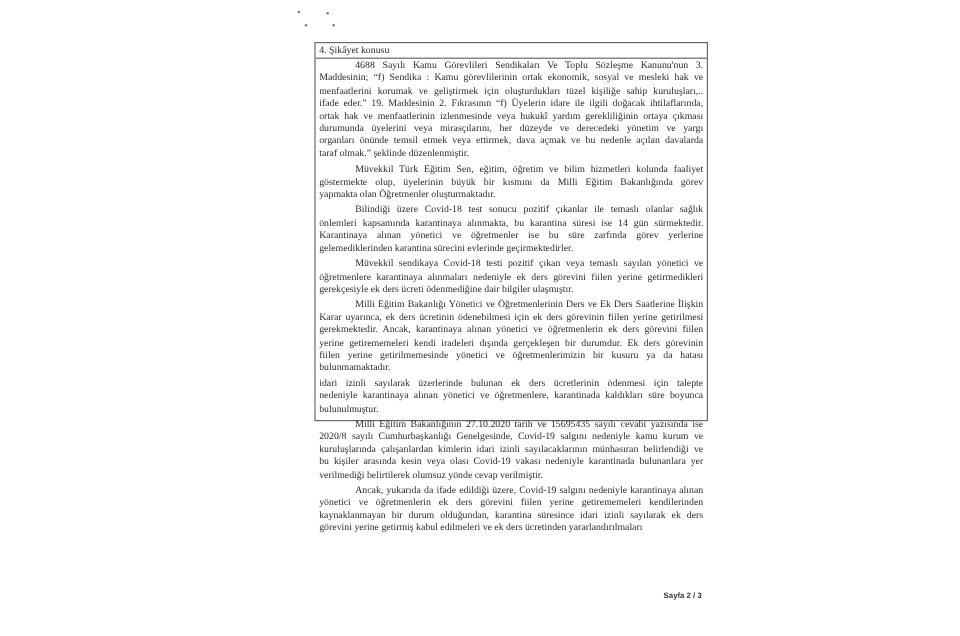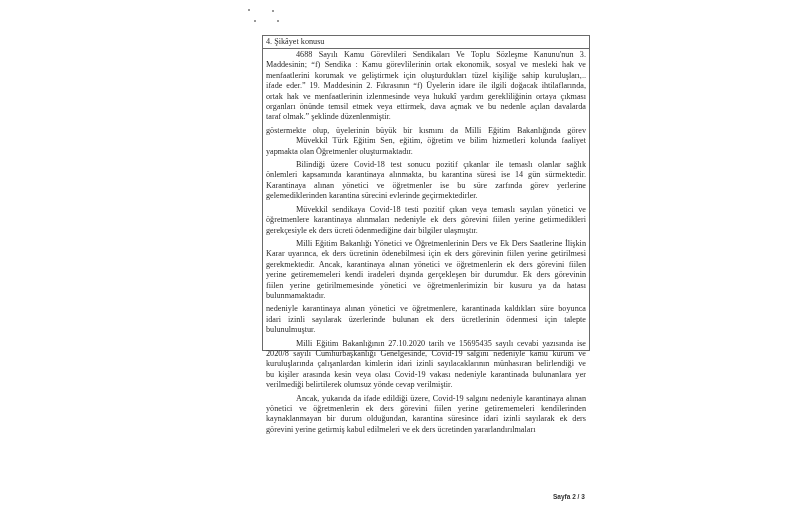--- a/index.html
+++ b/index.html
@@ -39,26 +39,27 @@
 
 <div class="frame">
   <div class="frame-header">4. Şikâyet konusu</div>
   <div class="frame-body" id="body">
       <div class="para">
         <span class="line indent">4688 Sayılı Kamu Görevlileri Sendikaları Ve Toplu Sözleşme Kanunu'nun 3.</span>
         <span class="line">Maddesinin; “f) Sendika : Kamu görevlilerinin ortak ekonomik, sosyal ve mesleki hak ve</span>
         <span class="line">menfaatlerini korumak ve geliştirmek için oluşturdukları tüzel kişiliğe sahip kuruluşları,..</span>
         <span class="line">ifade eder.” 19. Maddesinin 2. Fıkrasının “f) Üyelerin idare ile ilgili doğacak ihtilaflarında,</span>
         <span class="line">ortak hak ve menfaatlerinin izlenmesinde veya hukukî yardım gerekliliğinin ortaya çıkması</span>
+        <span class="line">durumunda üyelerini veya mirasçılarını, her düzeyde ve derecedeki yönetim ve yargı</span>
         <span class="line">organları önünde temsil etmek veya ettirmek, dava açmak ve bu nedenle açılan davalarda</span>
         <span class="line last">taraf olmak.” şeklinde düzenlenmiştir.</span>
       </div>
       <div class="para">
+        <span class="line indent">Müvekkil Türk Eğitim Sen, eğitim, öğretim ve bilim hizmetleri kolunda faaliyet</span>
         <span class="line">göstermekte olup, üyelerinin büyük bir kısmını da Milli Eğitim Bakanlığında görev</span>
-        <span class="line indent">Müvekkil Türk Eğitim Sen, eğitim, öğretim ve bilim hizmetleri kolunda faaliyet</span>
         <span class="line last">yapmakta olan Öğretmenler oluşturmaktadır.</span>
       </div>
       <div class="para">
         <span class="line indent">Bilindiği üzere Covid-18 test sonucu pozitif çıkanlar ile temaslı olanlar sağlık</span>
         <span class="line">önlemleri kapsamında karantinaya alınmakta, bu karantina süresi ise 14 gün sürmektedir.</span>
         <span class="line">Karantinaya alınan yönetici ve öğretmenler ise bu süre zarfında görev yerlerine</span>
         <span class="line last">gelemediklerinden karantina sürecini evlerinde geçirmektedirler.</span>
       </div>
       <div class="para">
         <span class="line indent">Müvekkil sendikaya Covid-18 testi pozitif çıkan veya temaslı sayılan yönetici ve</span>
@@ -67,22 +68,22 @@
       </div>
       <div class="para">
         <span class="line indent">Milli Eğitim Bakanlığı Yönetici ve Öğretmenlerinin Ders ve Ek Ders Saatlerine İlişkin</span>
         <span class="line">Karar uyarınca, ek ders ücretinin ödenebilmesi için ek ders görevinin fiilen yerine getirilmesi</span>
         <span class="line">gerekmektedir. Ancak, karantinaya alınan yönetici ve öğretmenlerin ek ders görevini fiilen</span>
         <span class="line">yerine getirememeleri kendi iradeleri dışında gerçekleşen bir durumdur. Ek ders görevinin</span>
         <span class="line">fiilen yerine getirilmemesinde yönetici ve öğretmenlerimizin bir kusuru ya da hatası</span>
         <span class="line last">bulunmamaktadır.</span>
       </div>
       <div class="para">
+        <span class="line">idari izinli sayılarak üzerlerinde bulunan ek ders ücretlerinin ödenmesi için talepte</span>
         <span class="line">nedeniyle karantinaya alınan yönetici ve öğretmenlere, karantinada kaldıkları süre boyunca</span>
-        <span class="line">idari izinli sayılarak üzerlerinde bulunan ek ders ücretlerinin ödenmesi için talepte</span>
         <span class="line last">bulunulmuştur.</span>
       </div>
       <div class="para">
         <span class="line indent">Milli Eğitim Bakanlığının 27.10.2020 tarih ve 15695435 sayılı cevabi yazısında ise</span>
         <span class="line">2020/8 sayılı Cumhurbaşkanlığı Genelgesinde, Covid-19 salgını nedeniyle kamu kurum ve</span>
         <span class="line">kuruluşlarında çalışanlardan kimlerin idari izinli sayılacaklarının münhasıran belirlendiği ve</span>
         <span class="line">bu kişiler arasında kesin veya olası Covid-19 vakası nedeniyle karantinada bulunanlara yer</span>
         <span class="line last">verilmediği belirtilerek olumsuz yönde cevap verilmiştir.</span>
       </div>
       <div class="para">

